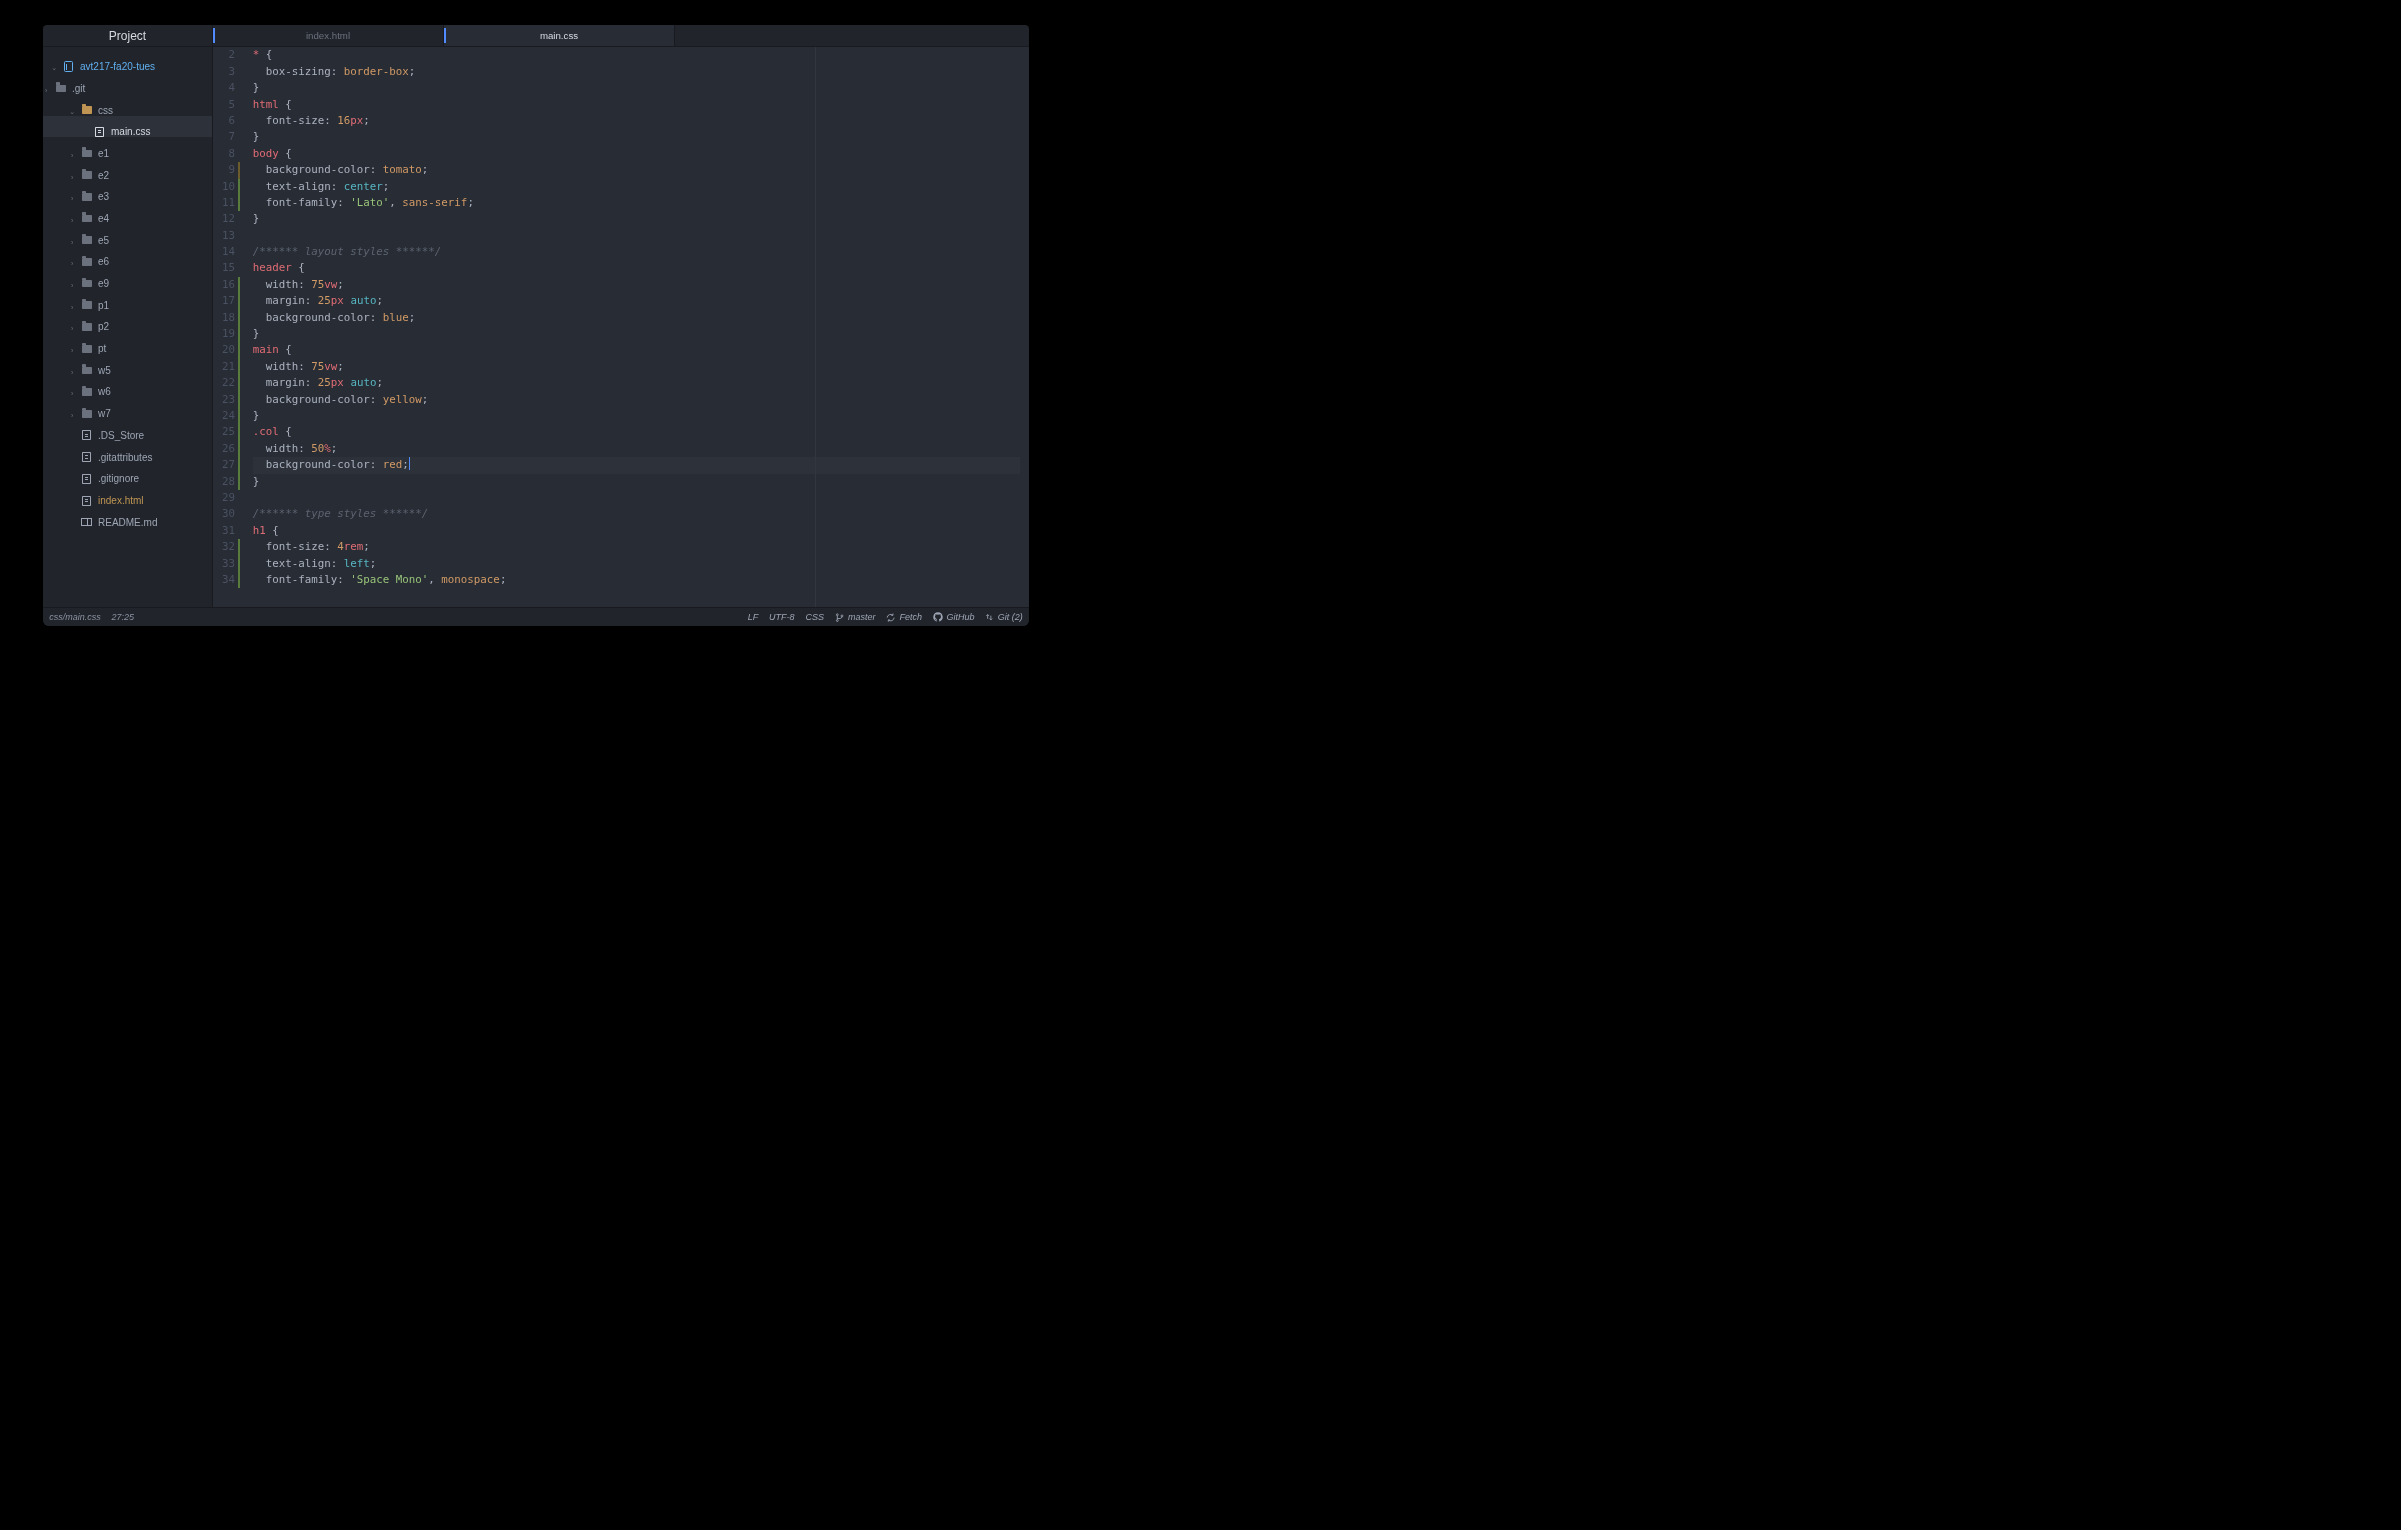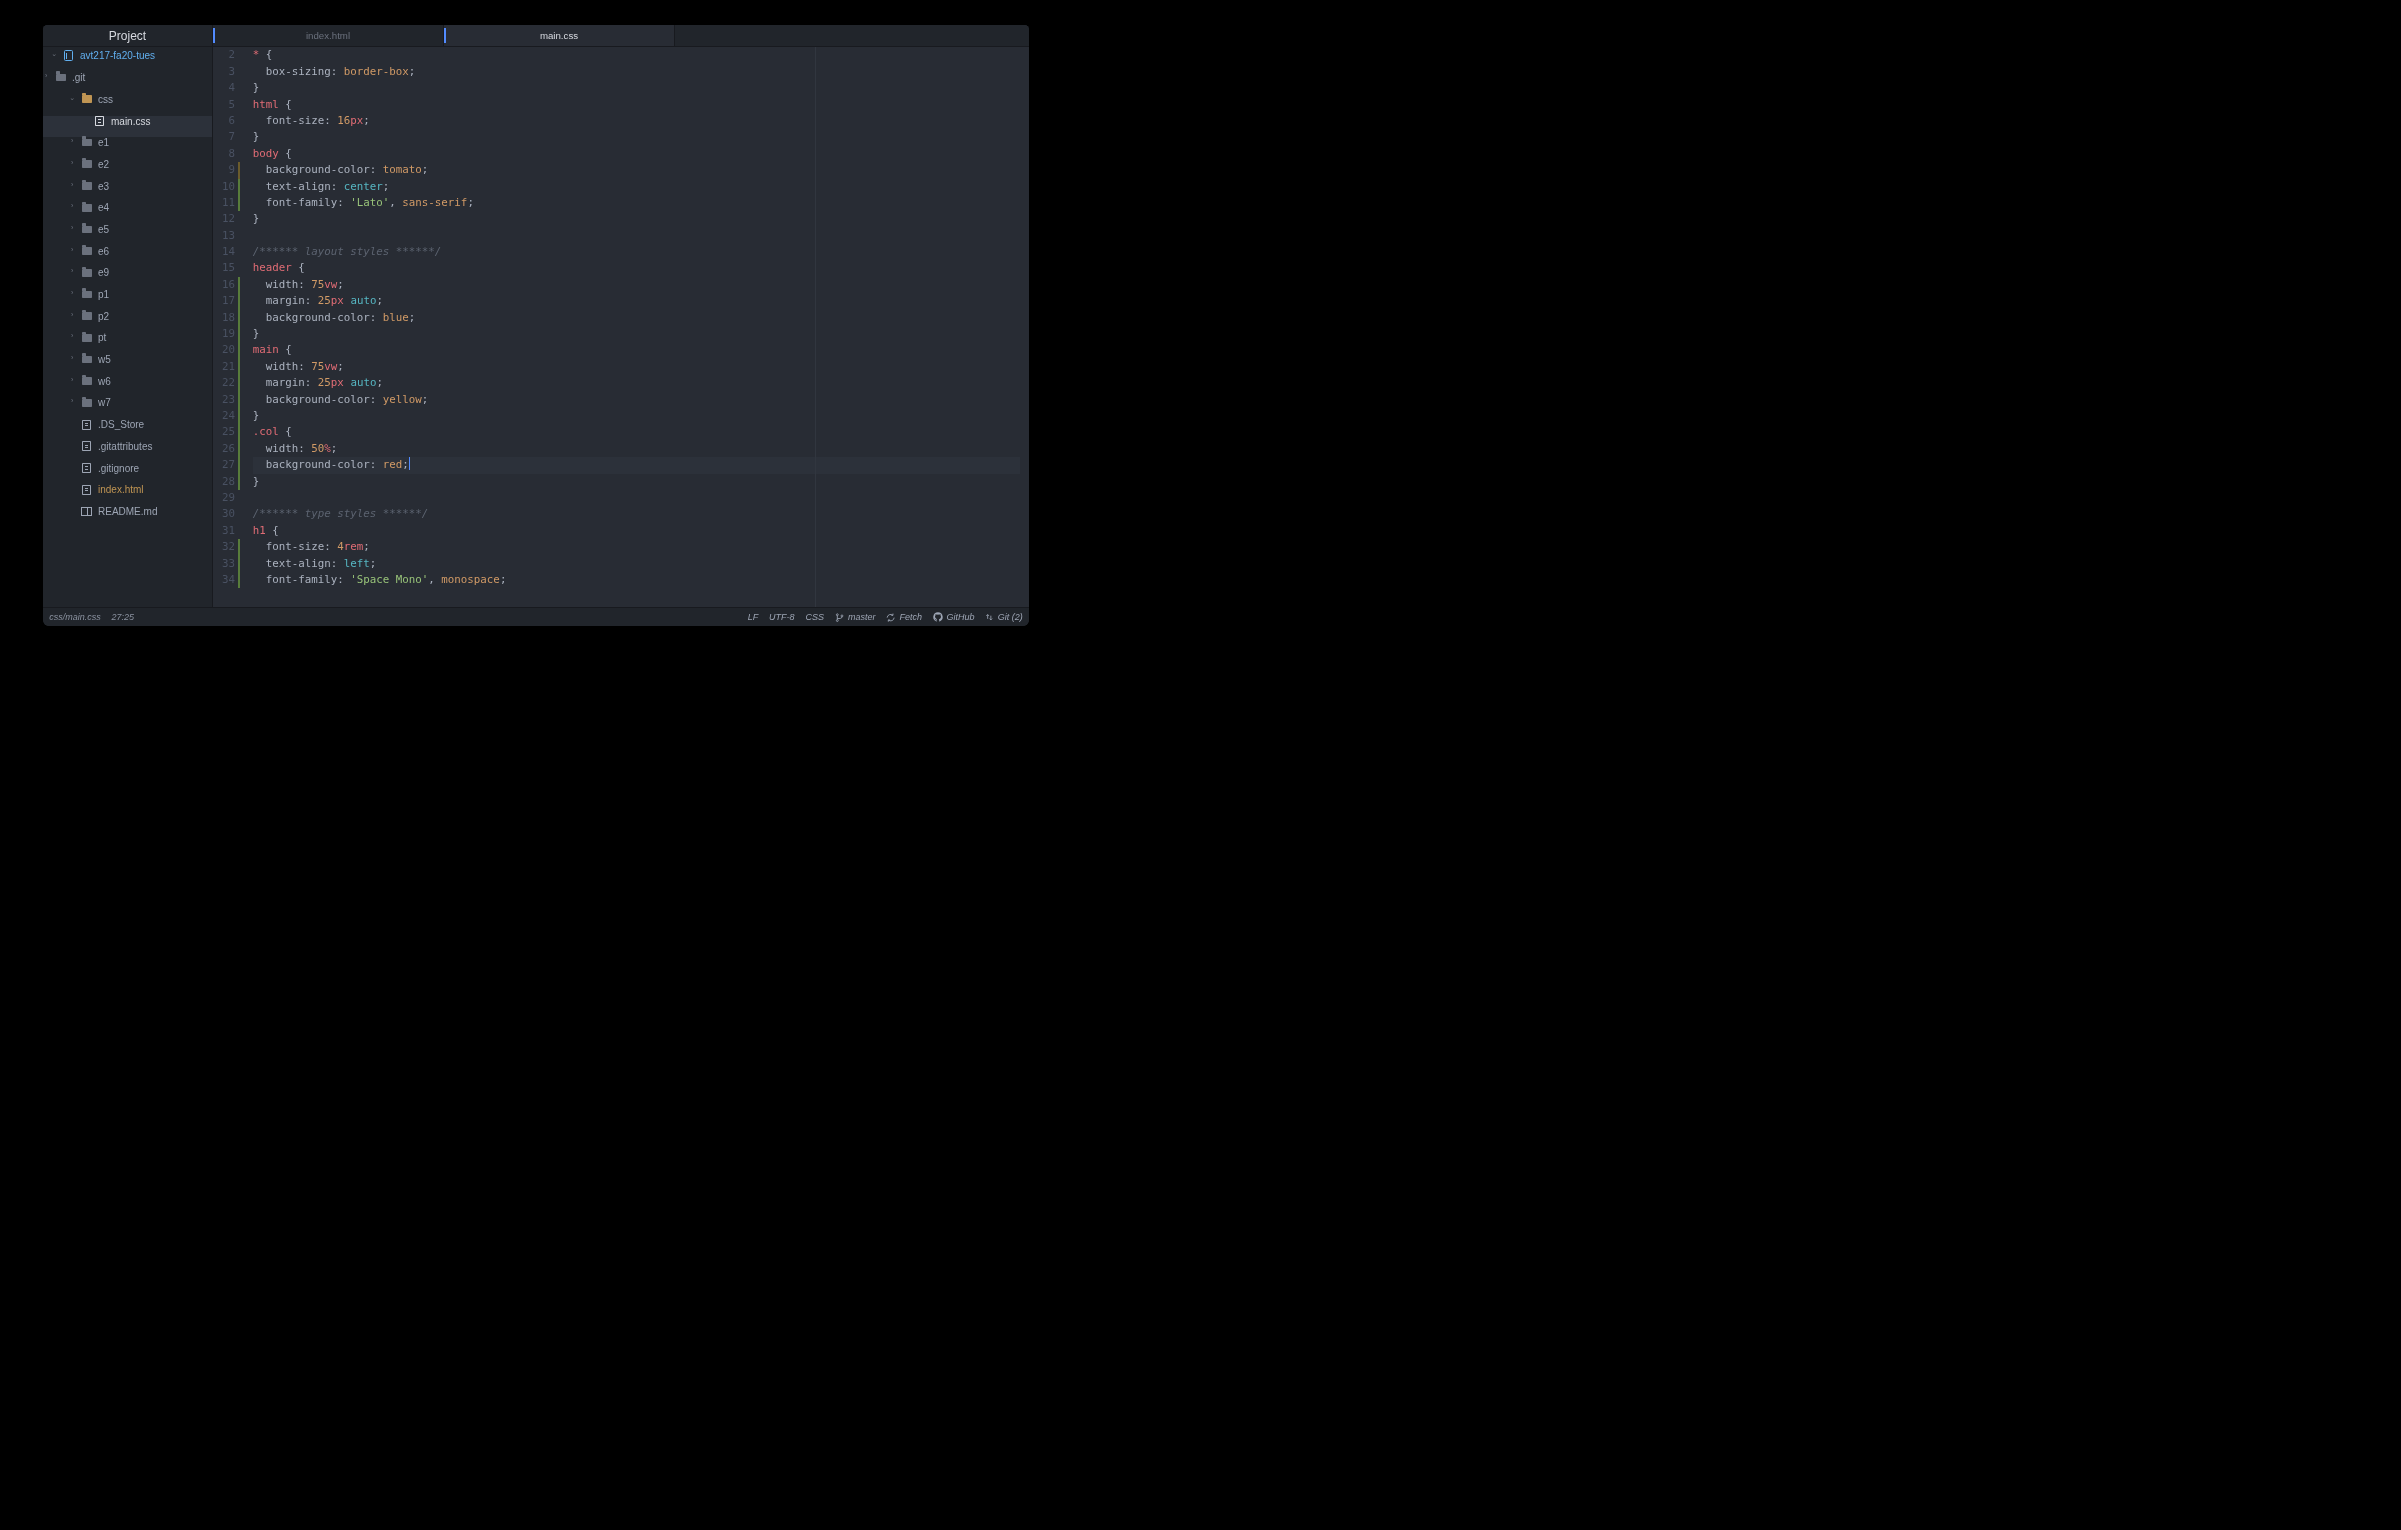--- a/index.html
+++ b/index.html
@@ -60,21 +60,21 @@
     border-right:0.8px solid #181a1f;
     flex:0 0 auto;
   }
   .project-header {
     height:22.4px; display:flex; align-items:center; justify-content:center;
     color:#d7dae0; font-size:12px; font-weight:500;
     border-bottom:0.8px solid #181a1f;
   }
   .tree { flex:1; overflow:auto; padding-top:3.1px;}
   .tree-item {
-    display:flex; align-items:flex-start;
+    display:flex; align-items:flex-end;
     height:21.7px;
     cursor:default;
     white-space:nowrap;
     gap:6px;
   }
   .tree-item .arrow {
     width:6.2px; text-align:center; font-size:7px; color:#6b717d;
   }
   .tree-item .ficon {
     width:10.8px; height:10.8px; display:inline-flex; align-items:center; justify-content:center;

